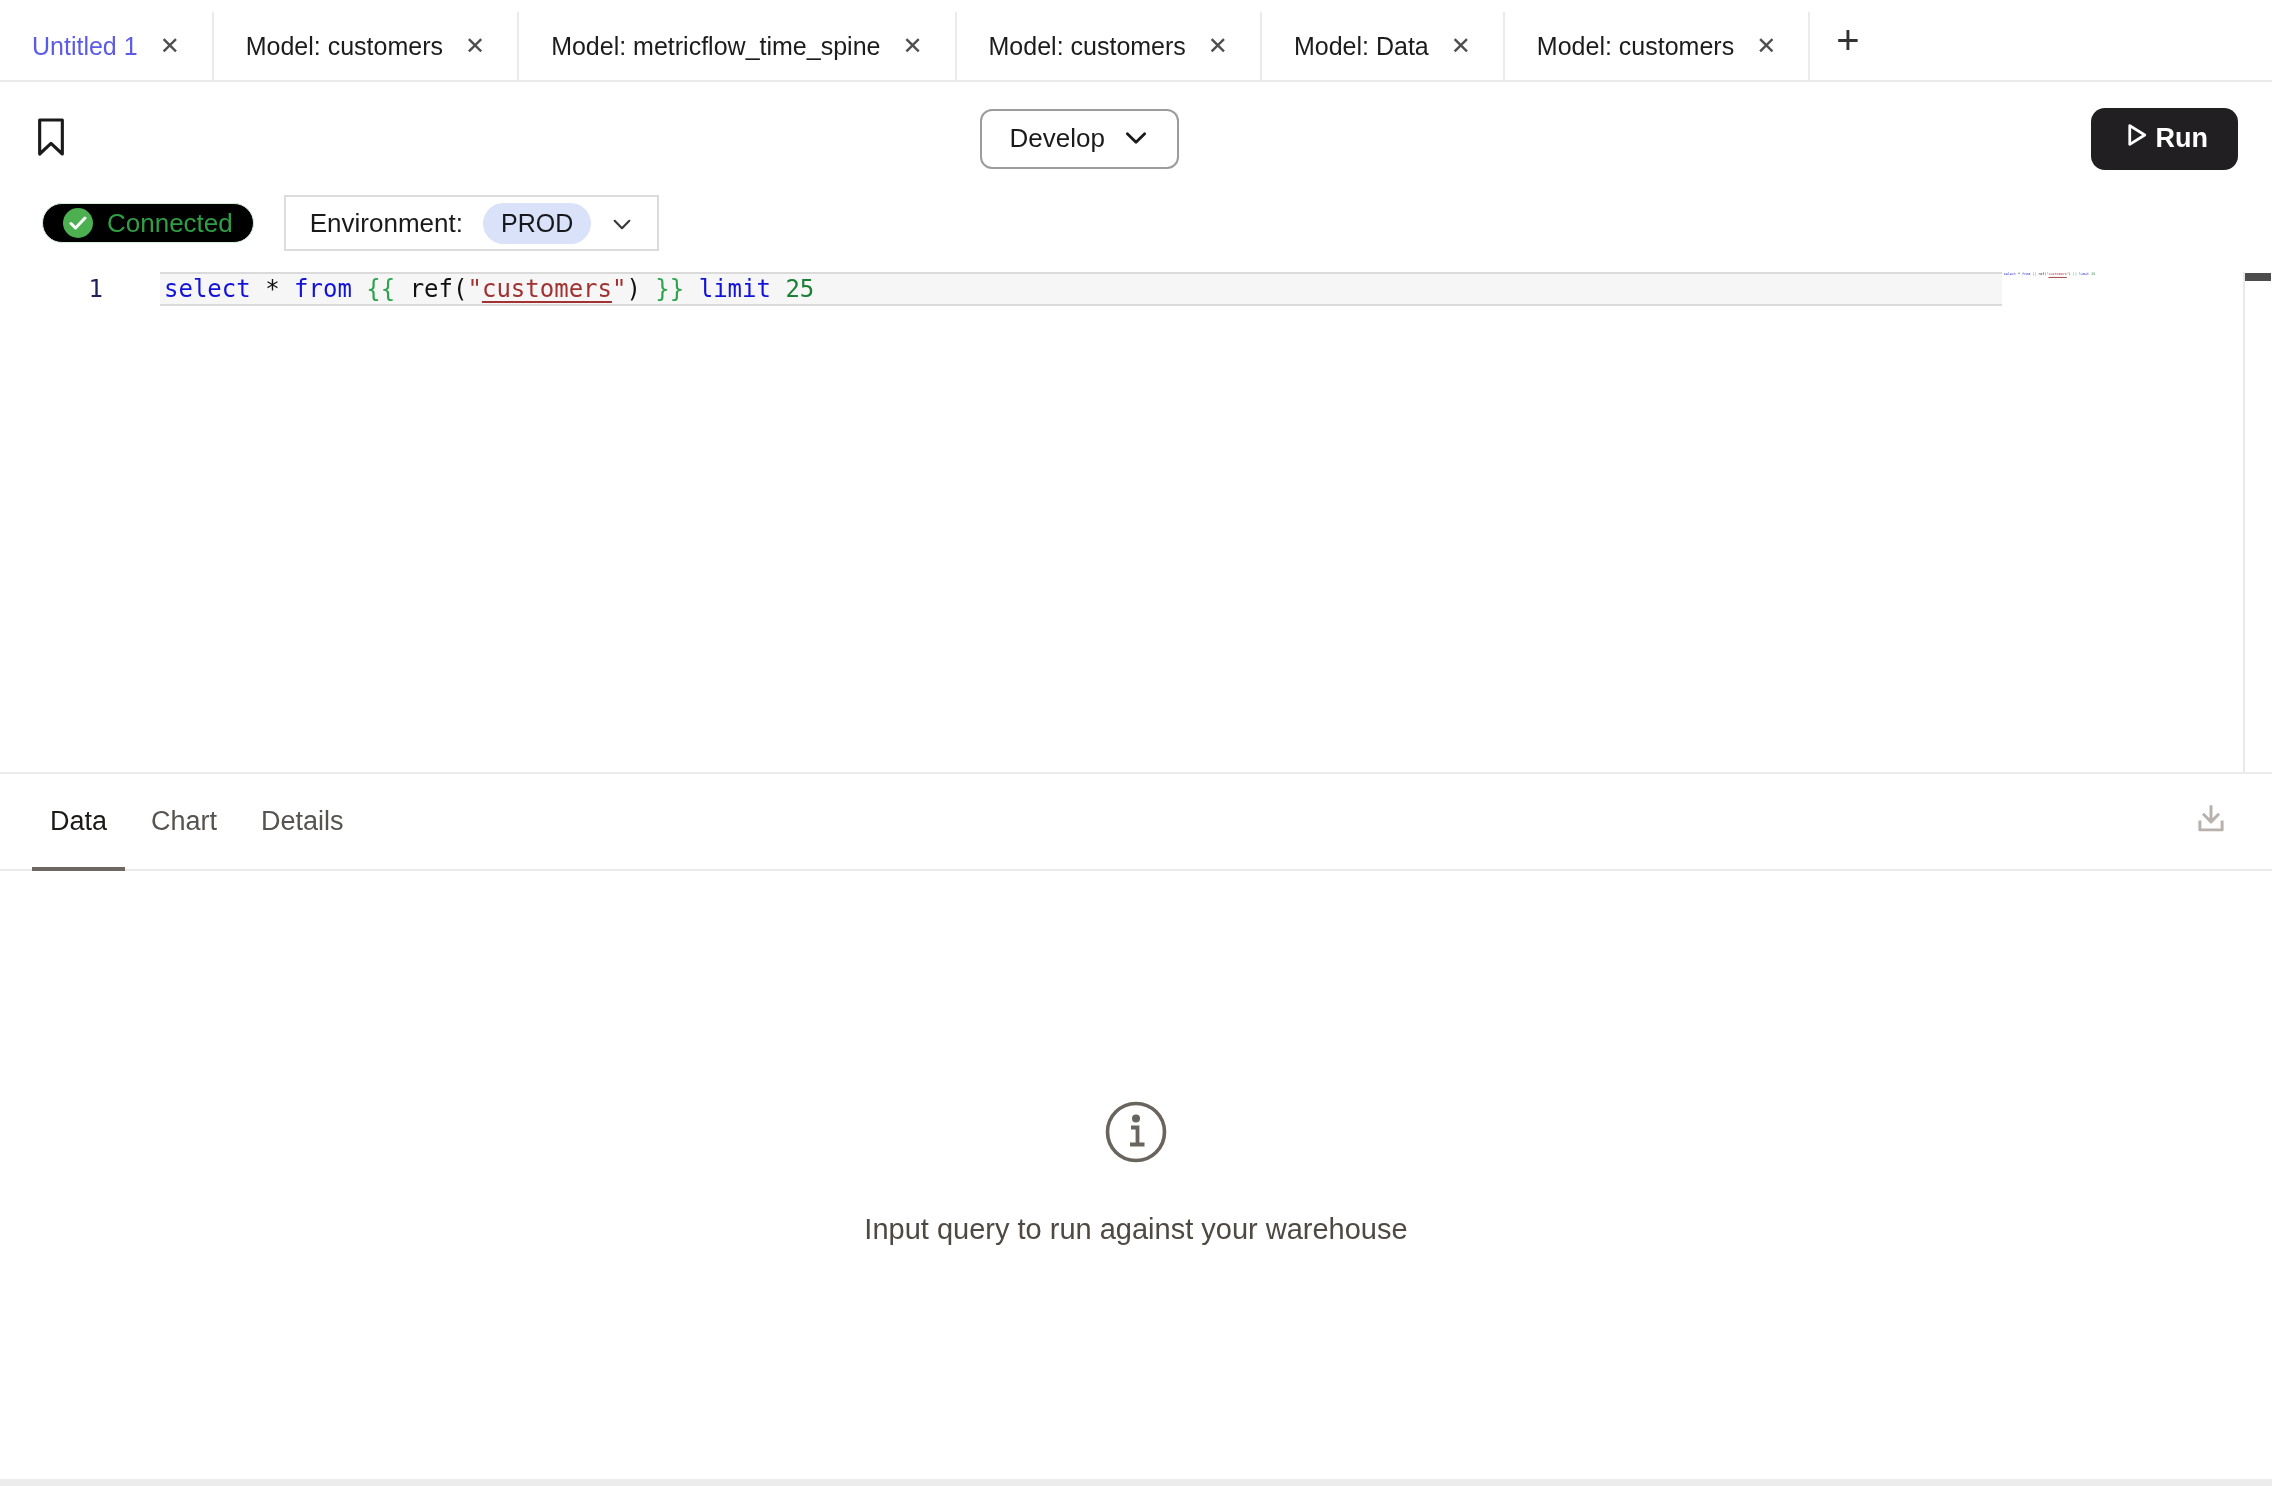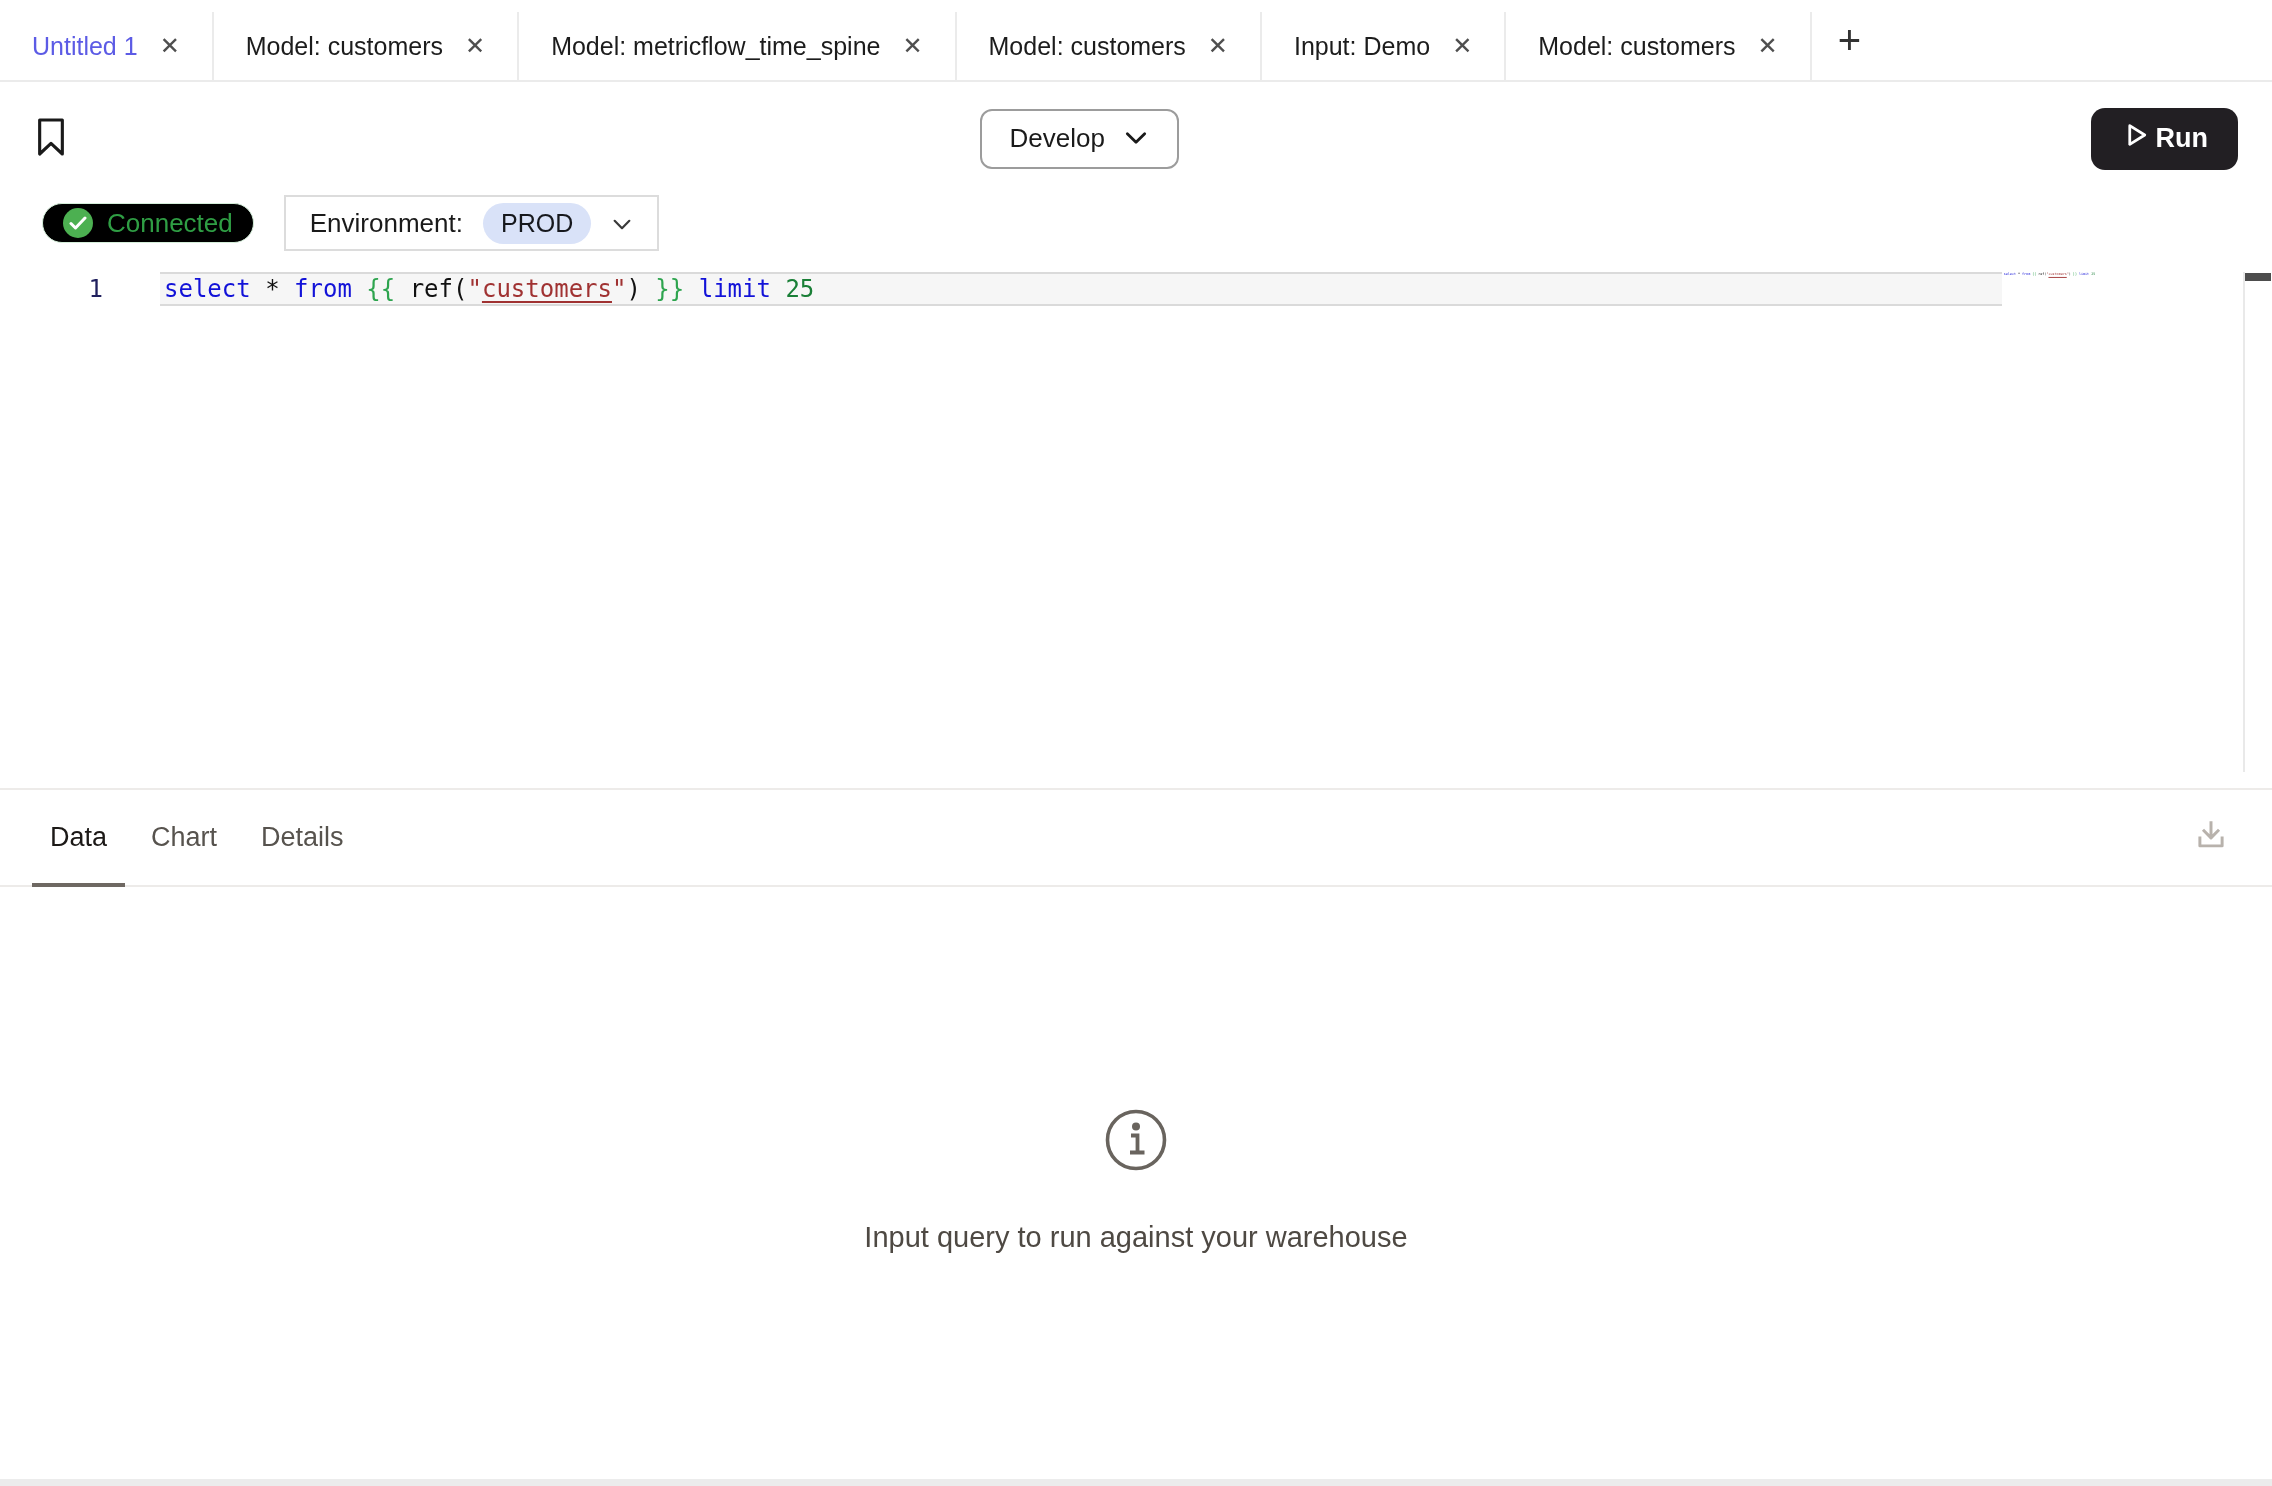--- a/index.html
+++ b/index.html
@@ -42,21 +42,21 @@
   .tok-brace{ color:#2da44e; }
   .tok-string{ color:#a03232; }
   .tok-string_u{ color:#a03232; text-decoration:underline; text-decoration-thickness:2px; text-underline-offset:4px; }
   .tok-number{ color:#1a7f37; }
   .minimap{ position:absolute; top:21px; right:177px; transform:scale(0.45); transform-origin:top right; white-space:pre; font-family:"DejaVu Sans Mono", monospace; font-size:7.5px; line-height:9px; }
   .scroll-gutter{ position:absolute; top:21px; right:0; bottom:0; width:29px; border-left:2px solid #e9e9e9; }
   .scroll-thumb{ position:absolute; top:1px; right:1px; width:26px; height:8px; background:#4d4d4d; }
 
   
   .results{ flex:none; height:714px; display:flex; flex-direction:column; }
-  .results-header{ height:99px; flex:none; border-top:2px solid #edebe9; border-bottom:2px solid #edebe9; display:flex; align-items:center; padding:0 40px 0 32px; position:relative;margin-top:16px; }
+  .results-header{ height:99px; flex:none; border-top:2px solid #edebe9; border-bottom:2px solid #edebe9; display:flex; align-items:center; padding:0 40px 0 32px; position:relative; }
   .rtab{ position:relative; height:100%; display:flex; align-items:center; padding:0 18px; margin-right:8px; font-size:27px; color:#57534e; background:none; border:none; font-family:inherit; }
   .rtab.active{ color:#1c1917; font-weight:500; }
   .rtab .underline{ display:none; }
   .rtab.active .underline{ display:block; position:absolute; left:0; right:0; bottom:-2px; height:4px; background:#6e6862; }
   .download-btn{ margin-left:auto; display:flex; align-items:center; background:none; border:none; }
   .results-body{ flex:1; display:flex; flex-direction:column; align-items:center; justify-content:center; gap:44px; padding-bottom:12px; }
   .empty-msg{ font-size:29px; font-weight:500; color:#4e4943; }
 
   .bottom-strip{ position:absolute; left:0; right:0; bottom:0; height:7px; background:#ececec; }
 </style>
@@ -76,21 +76,21 @@
     </div>
     <div class="tab">
       <span class="tab-label">Model: metricflow_time_spine</span>
       <span class="close">✕</span>
     </div>
     <div class="tab">
       <span class="tab-label">Model: customers</span>
       <span class="close">✕</span>
     </div>
     <div class="tab">
-      <span class="tab-label">Input: Demo</span>
+      <span class="tab-label">Model: Data</span>
       <span class="close">✕</span>
     </div>
     <div class="tab">
       <span class="tab-label">Model: customers</span>
       <span class="close">✕</span>
     </div>
     <div class="add-tab">
       <span>+</span>
     </div>
   </div>

